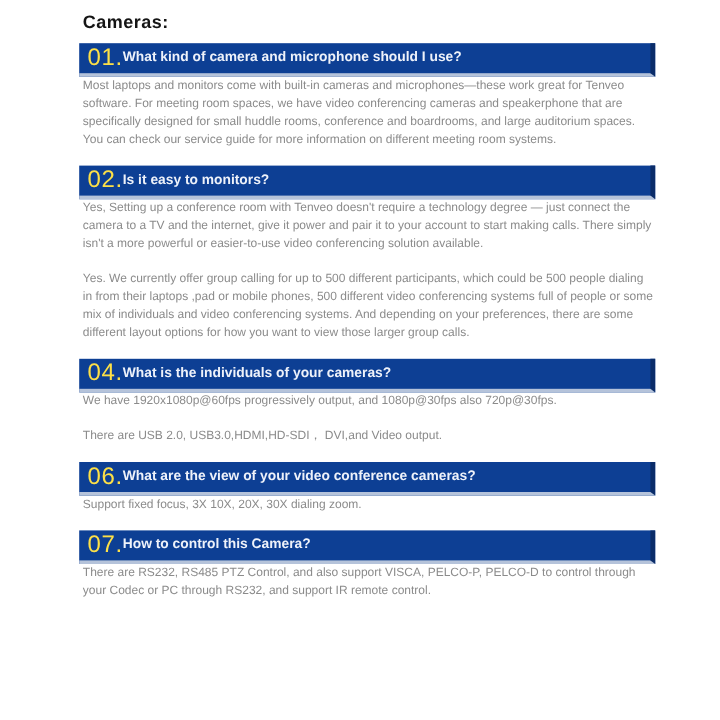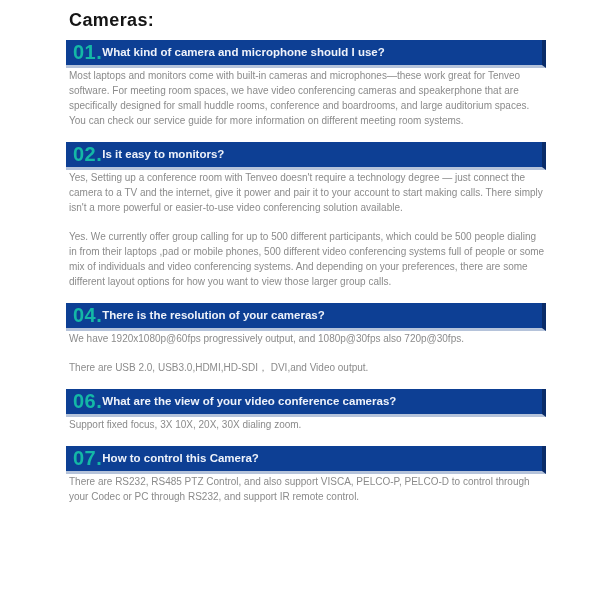--- a/index.html
+++ b/index.html
@@ -10,43 +10,43 @@
     height: 600px;
     overflow: hidden;
     font-family: "Liberation Sans", sans-serif;
   }
   .page {
     box-sizing: border-box;
     width: 600px;
     padding: 10px 54px 0 66px;
   }
   .page-title {
-    font-size: 18px;
+    font-size: 15px;
     font-weight: bold;
     color: #151515;
     letter-spacing: 0.4px;
     margin: 0 0 9px 3px;
   }
   .faq-item {
     margin: 0 0 14px 0;
   }
   .qbar {
     box-sizing: content-box;
     height: 25px;
     background: #0d3f94;
     border-right: 4px solid #0a2c69;
     border-bottom: 3px solid #b5c3da;
     display: flex;
     align-items: center;
     white-space: nowrap;
     overflow: hidden;
   }
   .qnum {
-    color: #14b8a6;
-    font-weight: bold;
+    color: #fde047;
+    font-weight: normal;
     font-size: 20px;
     line-height: 25px;
     padding-left: 7px;
     letter-spacing: 0.5px;
     flex: 0 0 auto;
   }
   .qtext {
     color: #eef2fa;
     font-weight: bold;
     font-size: 11.5px;
@@ -85,21 +85,21 @@
     <p class="answer">Yes, Setting up a conference room with Tenveo doesn't require a technology degree — just connect the camera to a TV and the internet, give it power and pair it to your account to start making calls. There simply isn't a more powerful or easier-to-use video conferencing solution available.</p>
   </section>
 
   <section class="faq-item">
     <p class="answer">Yes. We currently offer group calling for up to 500 different participants, which could be 500 people dialing in from their laptops ,pad or mobile phones, 500 different video conferencing systems full of people or some mix of individuals and video conferencing systems. And depending on your preferences, there are some different layout options for how you want to view those larger group calls.</p>
   </section>
 
   <section class="faq-item">
     <div class="qbar">
       <span class="qnum">04.</span>
-      <span class="qtext">There is the resolution of your cameras?</span>
+      <span class="qtext">What is the individuals of your cameras?</span>
     </div>
     <p class="answer">We have 1920x1080p@60fps progressively output, and 1080p@30fps also 720p@30fps.</p>
   </section>
 
   <section class="faq-item">
     <p class="answer">There are USB 2.0, USB3.0,HDMI,HD-SDI， DVI,and Video output.</p>
   </section>
 
   <section class="faq-item">
     <div class="qbar">

